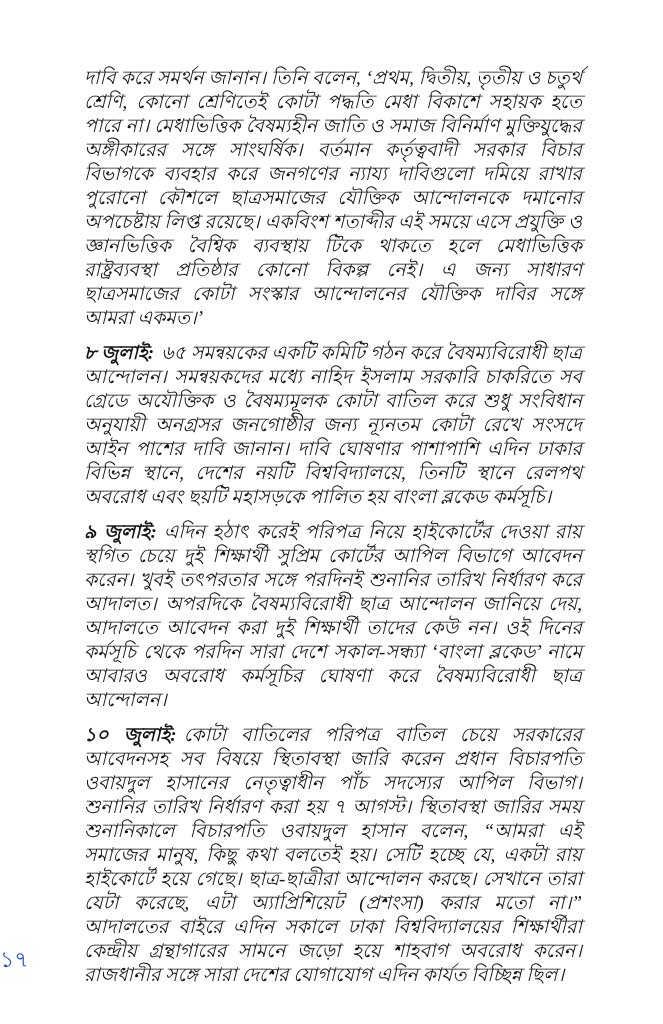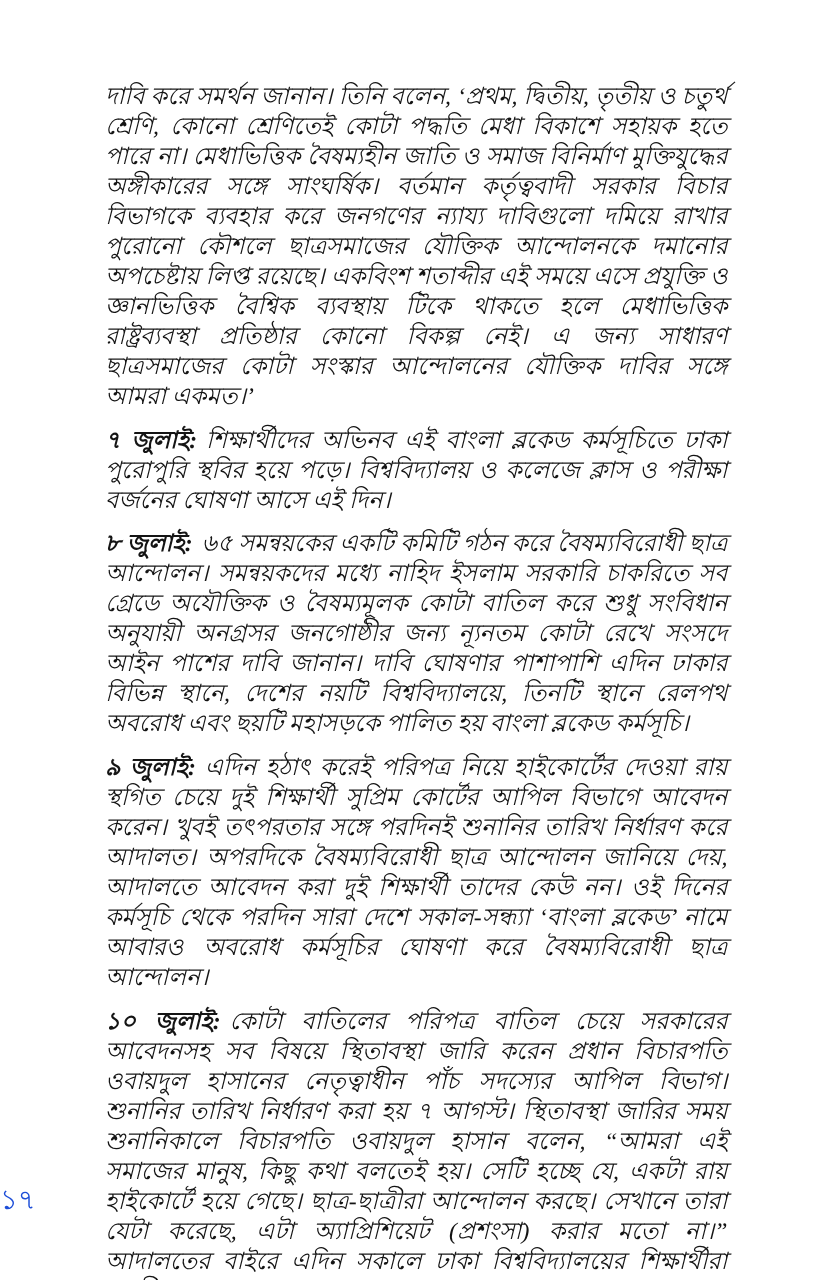--- a/index.html
+++ b/index.html
@@ -47,23 +47,20 @@
   }
 </style>
 </head>
 <body>
 
 <div class="text-block">
   <p>
     <b class="date-label"></b><span>দাবি করে সমর্থন জানান। তিনি বলেন, ‘প্রথম, দ্বিতীয়, তৃতীয় ও চতুর্থ শ্রেণি, কোনো শ্রেণিতেই কোটা পদ্ধতি মেধা বিকাশে সহায়ক হতে পারে না। মেধাভিত্তিক বৈষম্যহীন জাতি ও সমাজ বিনির্মাণ মুক্তিযুদ্ধের অঙ্গীকারের সঙ্গে সাংঘর্ষিক। বর্তমান কর্তৃত্ববাদী সরকার বিচার বিভাগকে ব্যবহার করে জনগণের ন্যায্য দাবিগুলো দমিয়ে রাখার পুরোনো কৌশলে ছাত্রসমাজের যৌক্তিক আন্দোলনকে দমানোর অপচেষ্টায় লিপ্ত রয়েছে। একবিংশ শতাব্দীর এই সময়ে এসে প্রযুক্তি ও জ্ঞানভিত্তিক বৈশ্বিক ব্যবস্থায় টিকে থাকতে হলে মেধাভিত্তিক রাষ্ট্রব্যবস্থা প্রতিষ্ঠার কোনো বিকল্প নেই। এ জন্য সাধারণ ছাত্রসমাজের কোটা সংস্কার আন্দোলনের যৌক্তিক দাবির সঙ্গে আমরা একমত।’</span>
   </p>
   <p>
-    <b class="date-label">৭ জুলাই:</b><span>শিক্ষার্থীদের অভিনব এই বাংলা ব্লকেড কর্মসূচিতে ঢাকা পুরোপুরি স্থবির হয়ে পড়ে। বিশ্ববিদ্যালয় ও কলেজে ক্লাস ও পরীক্ষা বর্জনের ঘোষণা আসে এই দিন।</span>
-  </p>
-  <p>
     <b class="date-label">৮ জুলাই:</b><span>৬৫ সমন্বয়কের একটি কমিটি গঠন করে বৈষম্যবিরোধী ছাত্র আন্দোলন। সমন্বয়কদের মধ্যে নাহিদ ইসলাম সরকারি চাকরিতে সব গ্রেডে অযৌক্তিক ও বৈষম্যমূলক কোটা বাতিল করে শুধু সংবিধান অনুযায়ী অনগ্রসর জনগোষ্ঠীর জন্য ন্যূনতম কোটা রেখে সংসদে আইন পাশের দাবি জানান। দাবি ঘোষণার পাশাপাশি এদিন ঢাকার বিভিন্ন স্থানে, দেশের নয়টি বিশ্ববিদ্যালয়ে, তিনটি স্থানে রেলপথ অবরোধ এবং ছয়টি মহাসড়কে পালিত হয় বাংলা ব্লকেড কর্মসূচি।</span>
   </p>
   <p>
     <b class="date-label">৯ জুলাই:</b><span>এদিন হঠাৎ করেই পরিপত্র নিয়ে হাইকোর্টের দেওয়া রায় স্থগিত চেয়ে দুই শিক্ষার্থী সুপ্রিম কোর্টের আপিল বিভাগে আবেদন করেন। খুবই তৎপরতার সঙ্গে পরদিনই শুনানির তারিখ নির্ধারণ করে আদালত। অপরদিকে বৈষম্যবিরোধী ছাত্র আন্দোলন জানিয়ে দেয়, আদালতে আবেদন করা দুই শিক্ষার্থী তাদের কেউ নন। ওই দিনের কর্মসূচি থেকে পরদিন সারা দেশে সকাল-সন্ধ্যা ‘বাংলা ব্লকেড’ নামে আবারও অবরোধ কর্মসূচির ঘোষণা করে বৈষম্যবিরোধী ছাত্র আন্দোলন।</span>
   </p>
   <p>
     <b class="date-label">১০ জুলাই:</b><span>কোটা বাতিলের পরিপত্র বাতিল চেয়ে সরকারের আবেদনসহ সব বিষয়ে স্থিতাবস্থা জারি করেন প্রধান বিচারপতি ওবায়দুল হাসানের নেতৃত্বাধীন পাঁচ সদস্যের আপিল বিভাগ। শুনানির তারিখ নির্ধারণ করা হয় ৭ আগস্ট। স্থিতাবস্থা জারির সময় শুনানিকালে বিচারপতি ওবায়দুল হাসান বলেন, “আমরা এই সমাজের মানুষ, কিছু কথা বলতেই হয়। সেটি হচ্ছে যে, একটা রায় হাইকোর্টে হয়ে গেছে। ছাত্র-ছাত্রীরা আন্দোলন করছে। সেখানে তারা যেটা করেছে, এটা অ্যাপ্রিশিয়েট (প্রশংসা) করার মতো না।” আদালতের বাইরে এদিন সকালে ঢাকা বিশ্ববিদ্যালয়ের শিক্ষার্থীরা কেন্দ্রীয় গ্রন্থাগারের সামনে জড়ো হয়ে শাহবাগ অবরোধ করেন। রাজধানীর সঙ্গে সারা দেশের যোগাযোগ এদিন কার্যত বিচ্ছিন্ন ছিল।</span>
   </p>
 
 </div>

